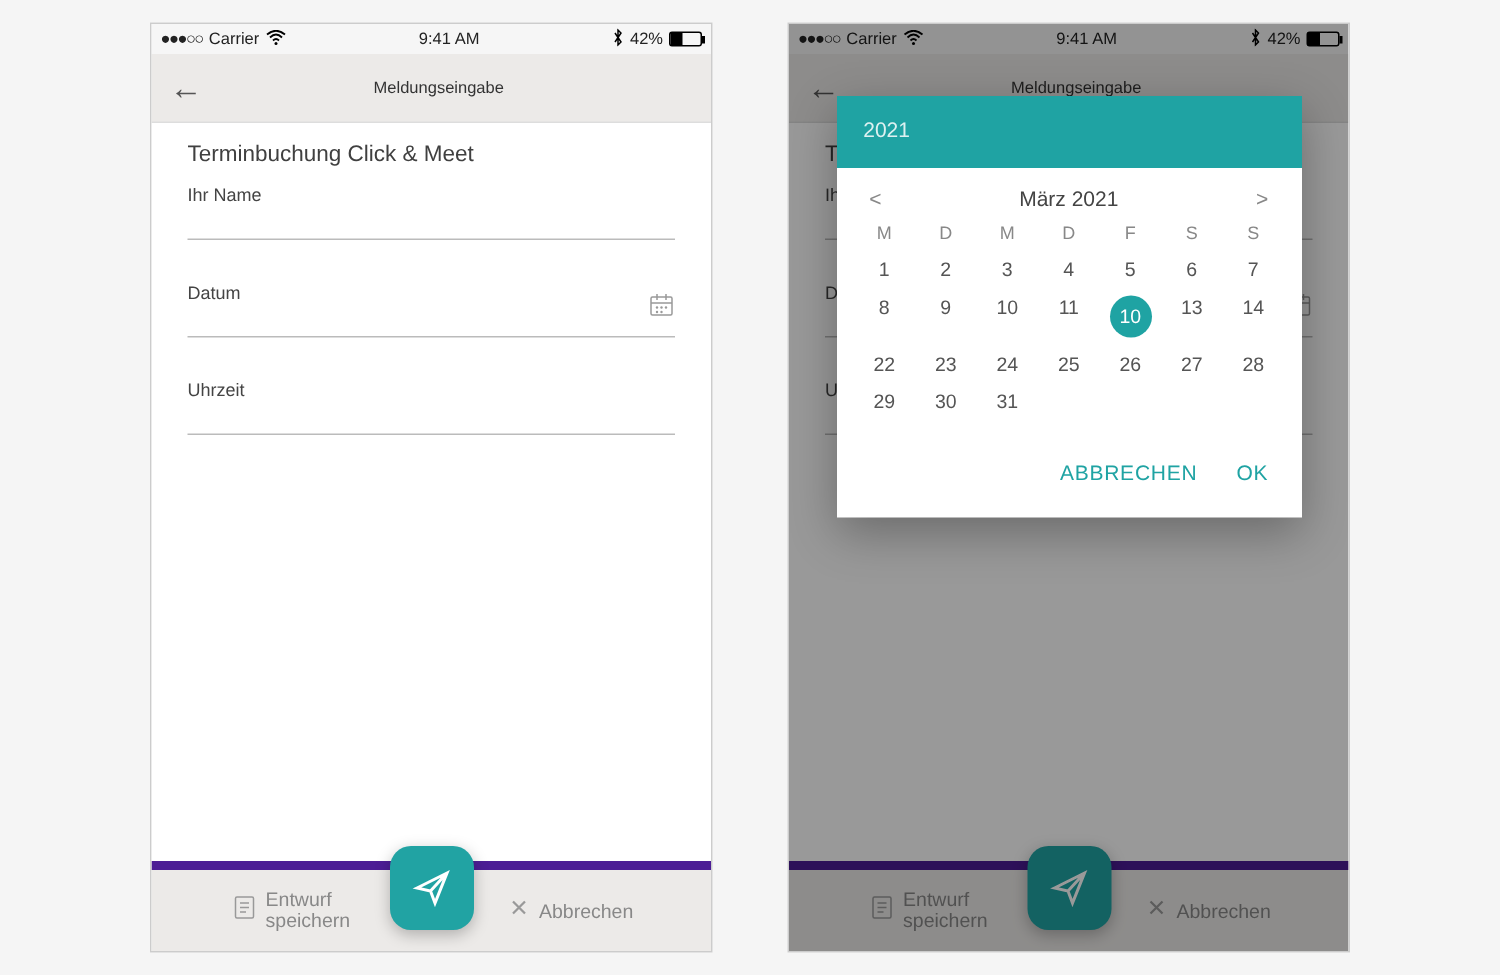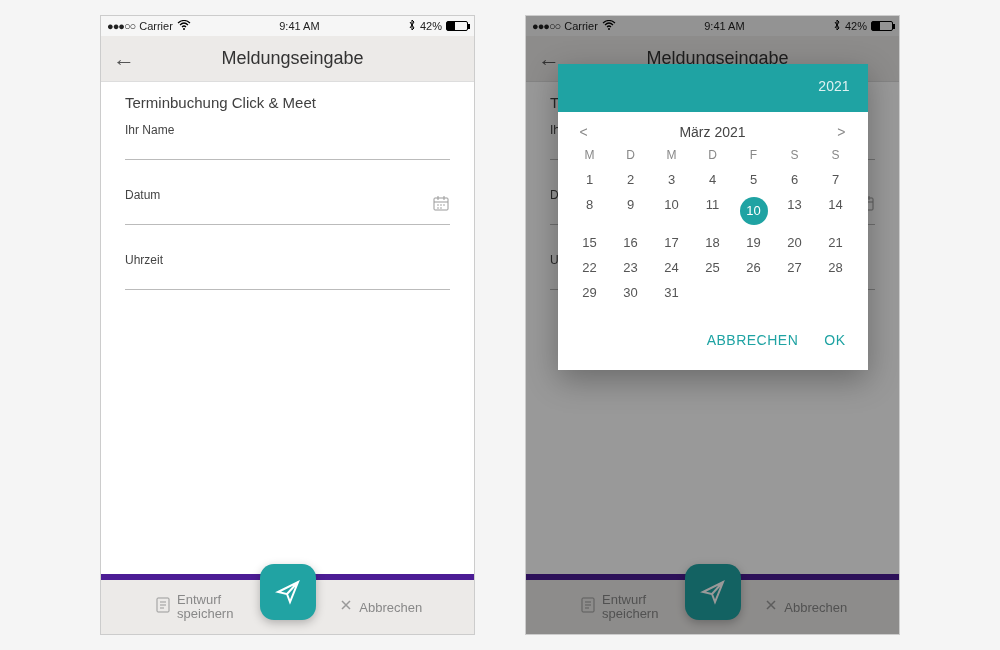--- a/index.html
+++ b/index.html
@@ -32,21 +32,21 @@
   .battery::after { content:""; position:absolute; right:-3px; top:2px; width:2px; height:5px; background:#000;}
   .battery .level { background:#000; height:100%; }
   
   .navheader {
     height: 46px; background: #eceae8;
     display: flex; align-items: center;
     padding: 0 12px; gap: 12px;
     border-bottom: 1px solid #ddd;
   }
   .back { font-size: 22px; color: #555; cursor:pointer; }
-  .title { flex:1; text-align:center; font-size:18px; color:#333; margin-left:-24px; }
+  .title { flex:1; text-align:center; font-size:11px; color:#333; margin-left:-24px; }
   
   .content { flex:1; background:#fff; padding: 12px 24px; }
   .section-title { font-weight:400; font-size:15px; color:#404040; margin-bottom:12px; }
   .field { margin-bottom: 28px; position: relative; }
   .field-label { font-size: 12px; color:#444; margin-bottom: 22px; display:block;}
   .field-line { border-bottom:1px solid #bbb; height:1px; }
   .cal-icon { position:absolute; right:0; bottom:8px; color:#888; font-size:18px;}
   
   .bottombar {
     height: 60px; background: #eceae8;
@@ -59,21 +59,21 @@
   .fab {
     position:absolute; left:50%; top:-16px; transform:translateX(-50%);
     width:56px; height:56px; border-radius:14px;
     background:#21a3a3; display:flex; align-items:center; justify-content:center;
     box-shadow:0 3px 10px rgba(0,0,0,.25); cursor:pointer;
   }
   .fab svg { stroke:#fff; fill:none; stroke-width:2;}
   
   .overlay { position:absolute; inset:0; background:rgba(0,0,0,.4); display:flex; align-items:flex-start; justify-content:center; padding-top:48px;}
   .dialog { width: 310px; background:#fff; box-shadow:0 10px 30px rgba(0,0,0,.3); }
-  .dlg-header { background:#1fa3a3; color:#fff; padding:14px 18px 18px;text-align:right; }
+  .dlg-header { background:#1fa3a3; color:#fff; padding:14px 18px 18px; }
   .dlg-year { font-size:14px; opacity:.85; }
   .dlg-date { font-size:30px; font-weight:500; margin-top:4px;}
   .cal { padding:12px 18px 4px;}
   .month-row { display:flex; align-items:center; justify-content:space-between; font-size:14px; color:#444; margin-bottom:8px;}
   .month-row .arrow { color:#888; cursor:pointer; padding:0 4px;}
   .dow, .week { display:flex; justify-content:space-between; font-size:12px; color:#888; margin-bottom:10px;}
   .dow span, .week span { width:28px; text-align:center; display:inline-block;}
   .week span { color:#555; font-size:13px; cursor:pointer;}
   .week span.sel { background:#1fa3a3; color:#fff; border-radius:50%; height:28px; line-height:28px;}
   .week span.empty { cursor:default;}
@@ -279,29 +279,20 @@
             <div class="week">
               <span>8</span>
               <span>9</span>
               <span>10</span>
               <span>11</span>
               <span class="sel">10</span>
               <span>13</span>
               <span>14</span>
             </div>
             <div class="week">
-              <span>15</span>
-              <span>16</span>
-              <span>17</span>
-              <span>18</span>
-              <span>19</span>
-              <span>20</span>
-              <span>21</span>
-            </div>
-            <div class="week">
               <span>22</span>
               <span>23</span>
               <span>24</span>
               <span>25</span>
               <span>26</span>
               <span>27</span>
               <span>28</span>
             </div>
             <div class="week">
               <span>29</span>

